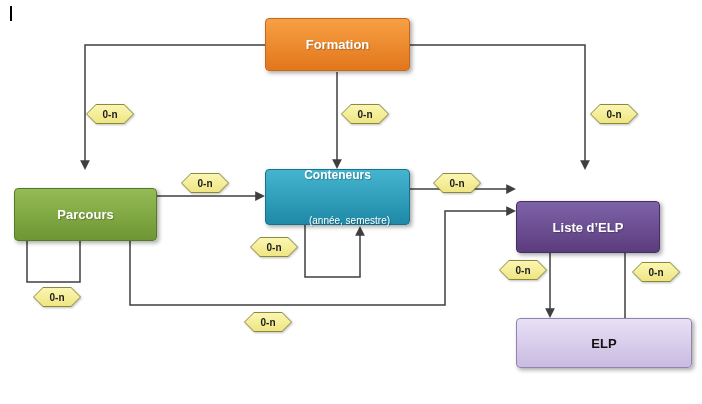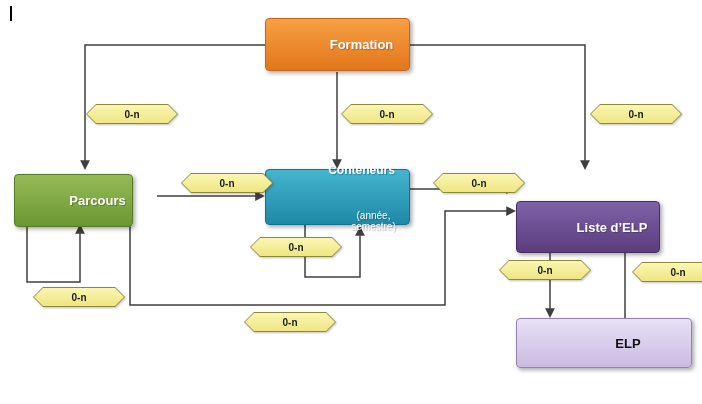--- a/index.html
+++ b/index.html
@@ -16,29 +16,28 @@
   svg.wires{position:absolute;left:0;top:0;z-index:1;}
   .node{
     position:absolute;z-index:2;
     display:flex;flex-direction:column;align-items:center;justify-content:center;
     border-radius:4px;
     box-shadow:2px 2px 4px rgba(0,0,0,0.35);
     color:#fff;font-weight:bold;font-size:13px;
     text-shadow:1px 1px 1px rgba(0,0,0,0.25);
     box-sizing:border-box;
     text-align:center;
-    padding-left:48px;
   }
   .node-formation{
     left:265px;top:18px;width:145px;height:53px;
     background:linear-gradient(#f7a044,#e2761b);
     border:1px solid #c4671f;
   }
   .node-parcours{
-    left:14px;top:174px;width:119px;height:53px;
+    left:14px;top:188px;width:143px;height:53px;
     background:linear-gradient(#94bb55,#6d9734);
     border:1px solid #567a28;
   }
   .node-conteneurs{
     left:265px;top:169px;width:145px;height:56px;
     background:linear-gradient(#45b5cf,#1f89a8);
     border:1px solid #17708c;
     font-size:12px;
     gap:32px;
   }
@@ -53,21 +52,20 @@
   }
   .node-elp{
     left:516px;top:318px;width:176px;height:50px;
     background:linear-gradient(#e8e0f6,#c9bbe1);
     border:1px solid #9384ad;
     color:#111;text-shadow:none;
   }
   .hex{
     position:absolute;z-index:3;width:48px;height:20px;
     filter:drop-shadow(1px 1px 1px rgba(0,0,0,0.25));
-    padding-left:44px;
   }
   .hex-border{
     position:absolute;inset:0;
     background:#8a8a3a;
     clip-path:polygon(10px 0,calc(100% - 10px) 0,100% 50%,calc(100% - 10px) 100%,10px 100%,0 50%);
   }
   .hex-fill{
     position:absolute;inset:1px;
     background:linear-gradient(#fbf6b2,#efe583);
     clip-path:polygon(9px 0,calc(100% - 9px) 0,100% 50%,calc(100% - 9px) 100%,9px 100%,0 50%);

